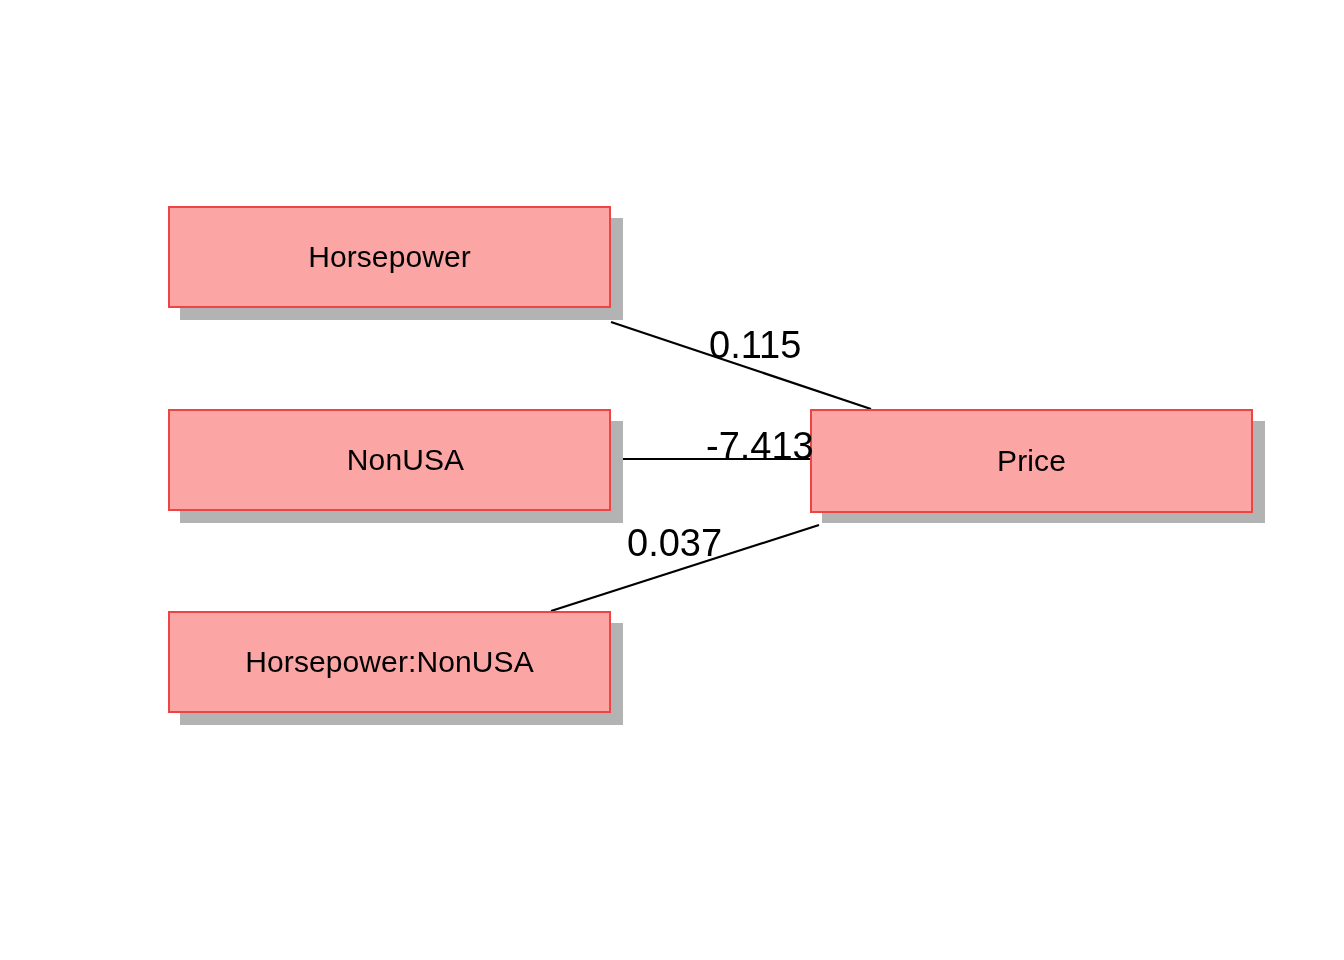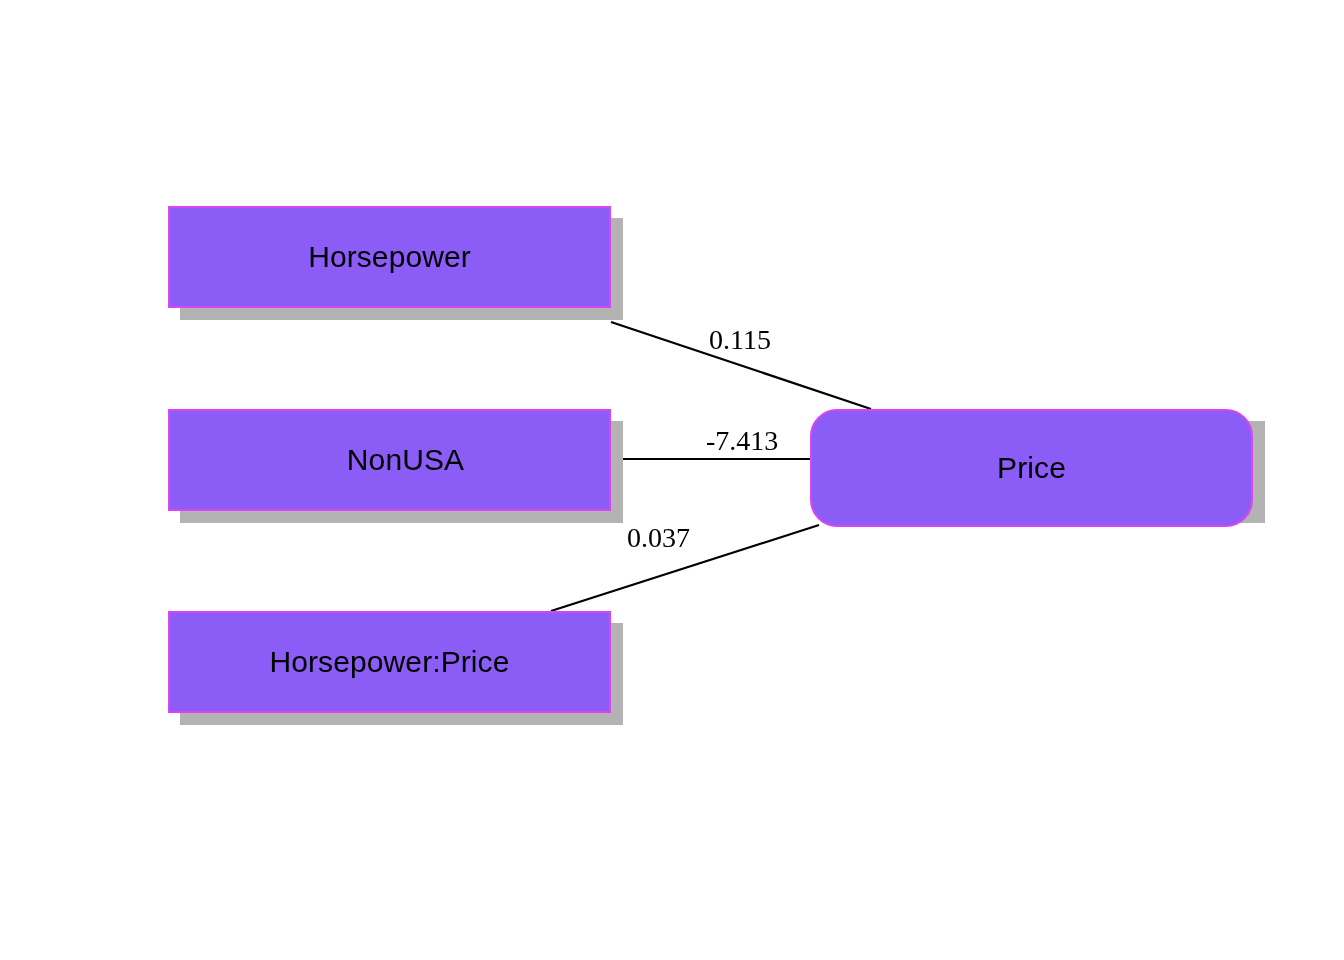--- a/index.html
+++ b/index.html
@@ -21,44 +21,44 @@
     position: absolute;
     left: 0;
     top: 0;
     width: 1344px;
     height: 960px;
   }
   
   .node {
     position: absolute;
     box-sizing: border-box;
-    background: #8b5cf6;
-    border: 2px solid #d946ef;
+    background: #fca5a5;
+    border: 2px solid #ef4444;
     display: flex;
     align-items: center;
     justify-content: center;
   }
   .node-shadow {
     position: absolute;
     box-sizing: border-box;
     background: #b3b3b3;
   }
   .node-label {
     font-family: "Liberation Sans", sans-serif;
     font-size: 30px;
     line-height: 1;
     color: #000000;
     white-space: nowrap;
     letter-spacing: 0.1px;
   }
   
   .edge-label {
     position: absolute;
-    font-family: Liberation Serif, serif;
-    font-size: 28px;
+    font-family: Liberation Sans, sans-serif;
+    font-size: 38px;
     line-height: 1;
     color: #000000;
     white-space: nowrap;
     background: transparent;
   }
 </style>
 </head>
 <body>
 
 <div id="canvas">
@@ -76,24 +76,24 @@
 
   <div class="node" style="left:168px; top:206px; width:443px; height:102px;">
     <span class="node-label">Horsepower</span>
   </div>
 
   <div class="node" style="left:168px; top:409px; width:443px; height:102px;padding-left:32px;">
     <span class="node-label">NonUSA</span>
   </div>
 
   <div class="node" style="left:168px; top:611px; width:443px; height:102px;">
-    <span class="node-label">Horsepower:Price</span>
+    <span class="node-label">Horsepower:NonUSA</span>
   </div>
 
-  <div class="node" style="left:810px; top:409px; width:443px; height:118px;border-radius:27px;">
+  <div class="node" style="left:810px; top:409px; width:443px; height:104px;">
     <span class="node-label">Price</span>
   </div>
 
   <div class="edge-label" style="left:709px; top:326px;">0.115</div>
 
   <div class="edge-label" style="left:706px; top:427px;">-7.413</div>
 
   <div class="edge-label" style="left:627px; top:524px;">0.037</div>
 
 </div>

